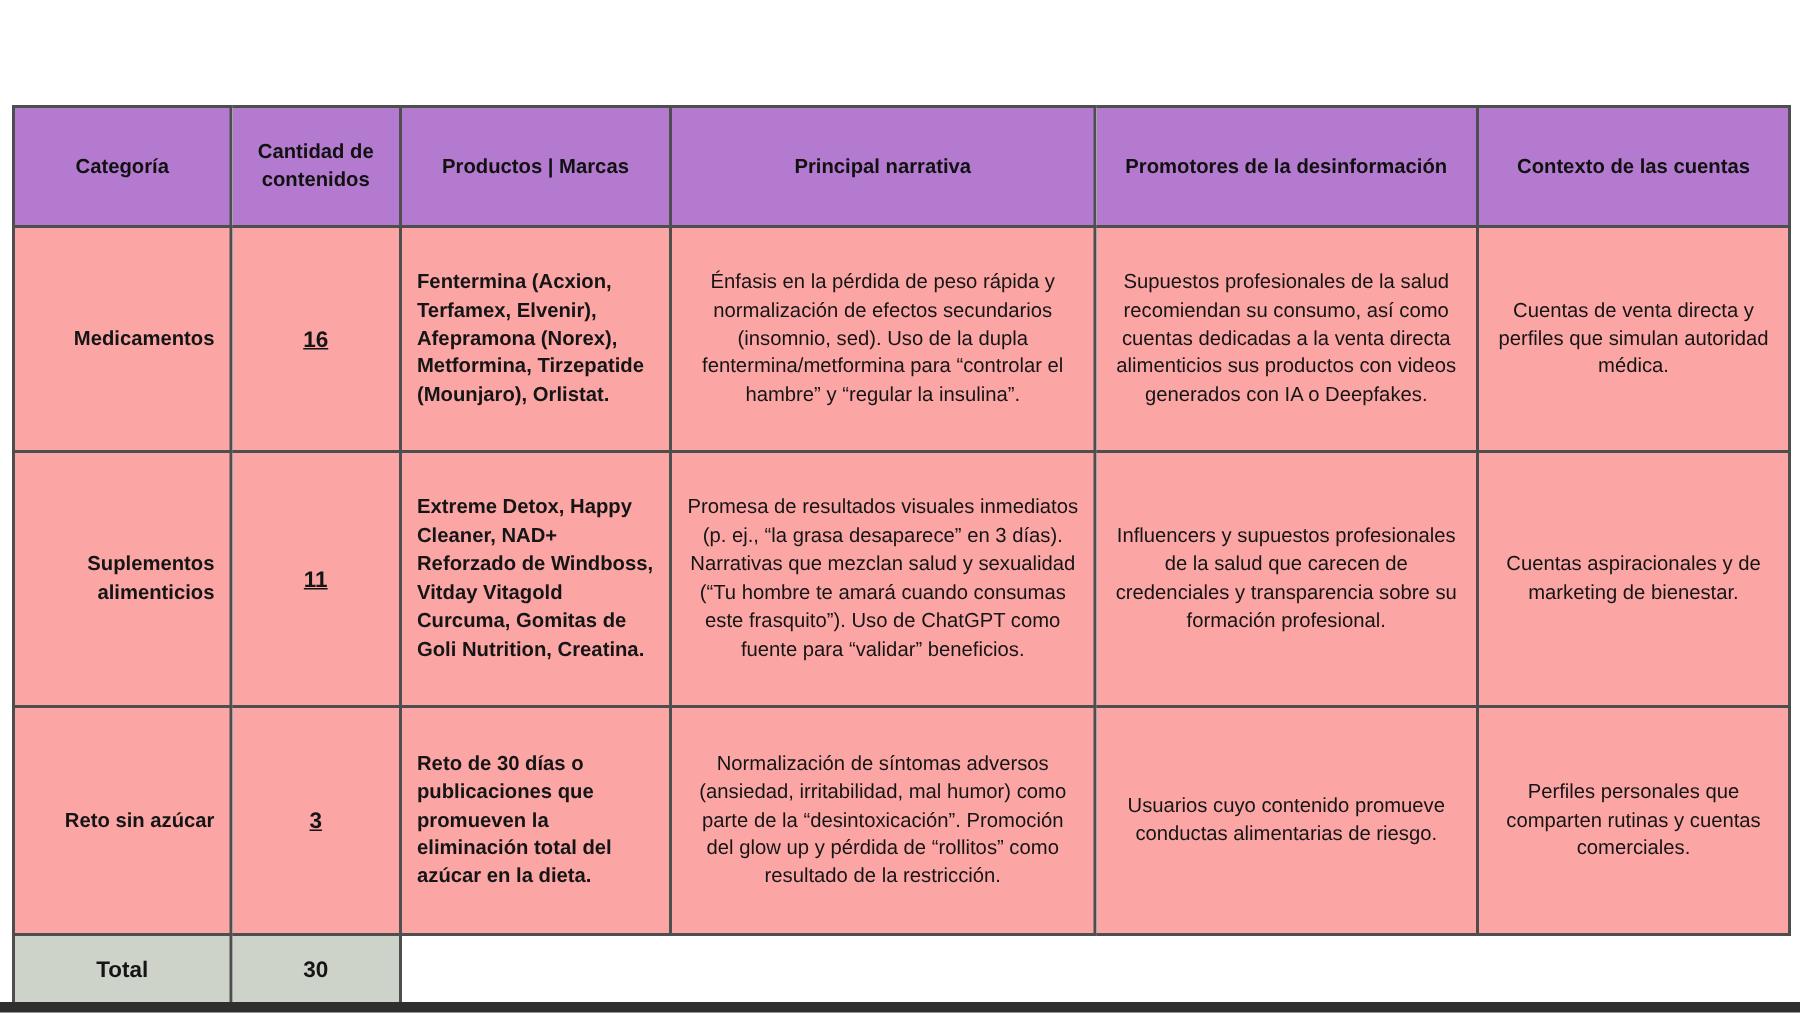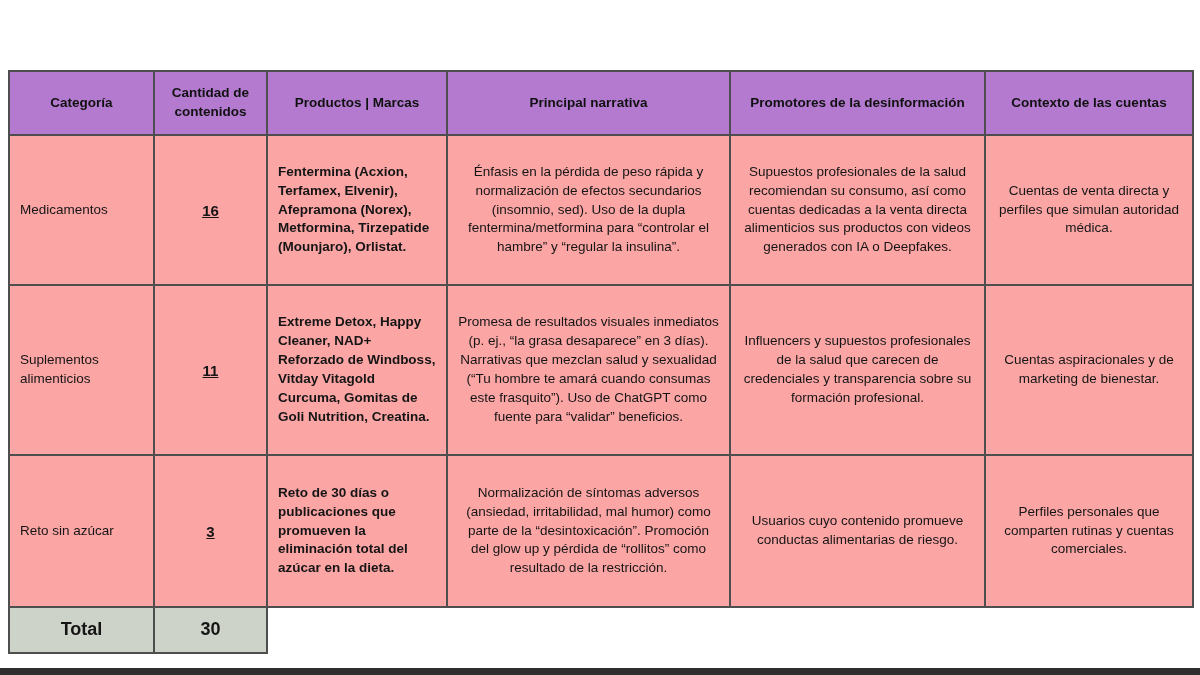--- a/index.html
+++ b/index.html
@@ -33,43 +33,43 @@
     table-layout:fixed;
   }
   .tbl th, .tbl td {
     border:2px solid #4e4e4e;
     padding:6px 10px;
     vertical-align:middle;
     line-height:1.4;
     font-size:13.5px;
     overflow:hidden;
   }
-  .tbl thead tr { height:64px; }
+  .tbl thead tr { height:80px; }
   .tbl th {
     background:#b37ad0;
     font-weight:bold;
     text-align:center;
     color:#111;
   }
   .tbl td { background:#fca5a5; }
 
   tr.r1 { height:150px; }
   tr.r2 { height:170px; }
   tr.r3 { height:152px; }
   tr.total-row { height:46px; }
 
-  td.cell-cat   { font-weight:normal; text-align:left; }
+  td.cell-cat   { font-weight:bold; text-align:right; }
   td.cell-count { font-weight:bold; text-align:center; font-size:15px;text-decoration:underline; }
   td.cell-prod  { font-weight:bold; text-align:left; }
   td.cell-text  { text-align:center; }
 
   tr.total-row td.total-cell {
     background:#cdd3c8;
     font-weight:bold;
-    font-size:18px;
+    font-size:15px;
     text-align:center;
   }
   tr.total-row td.blank-cell {
     border:none;
     background:#ffffff;
   }
 
   .bottom-bar {
     position:absolute; left:0; top:668px;
     width:1200px; height:7px;

